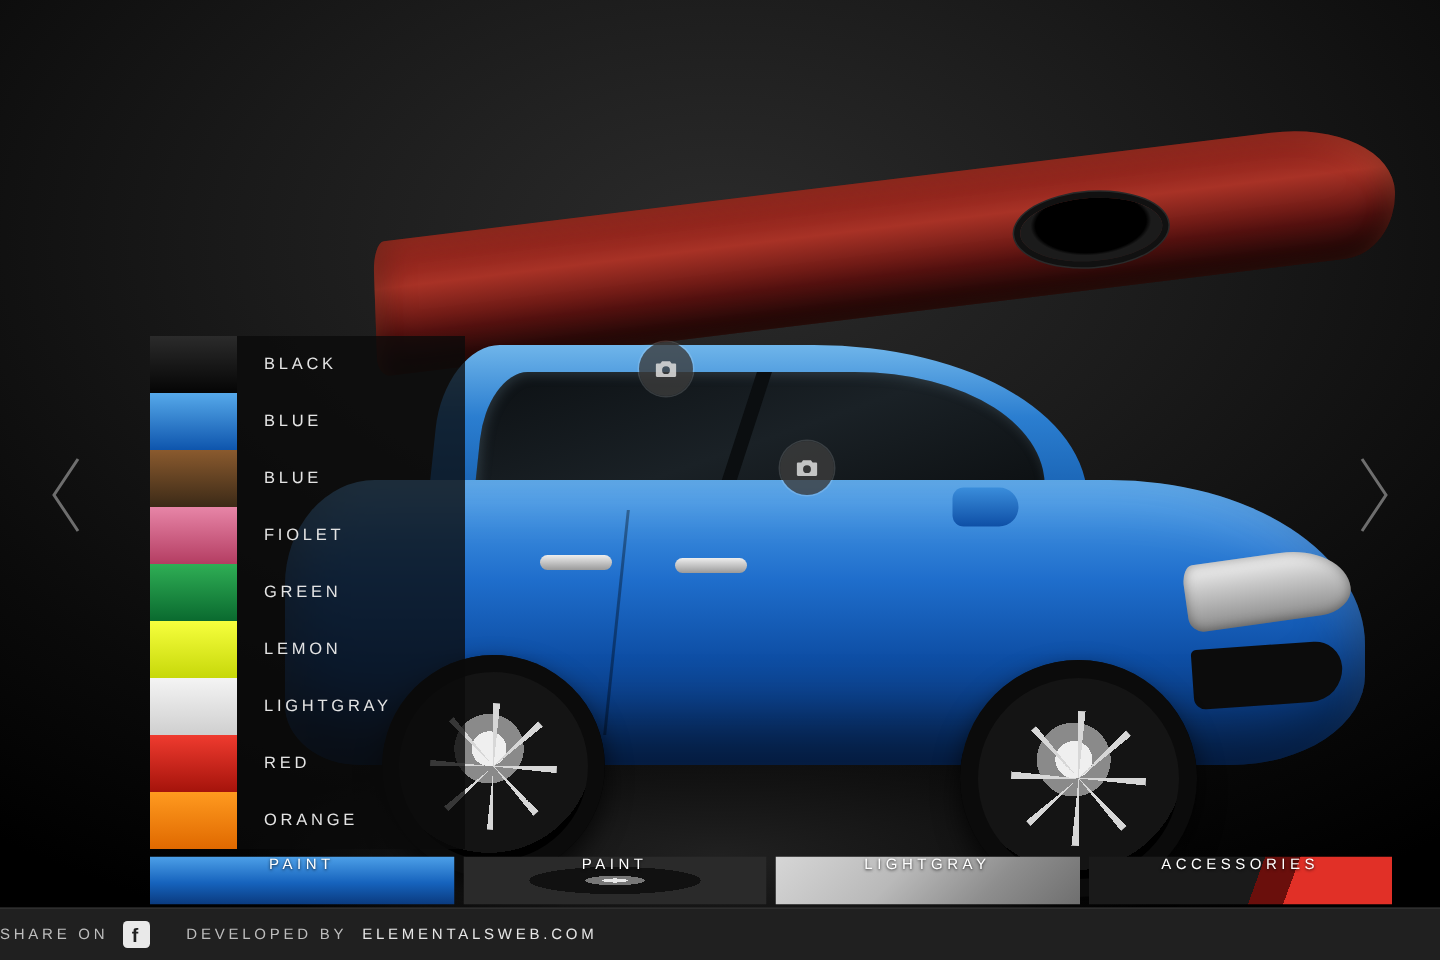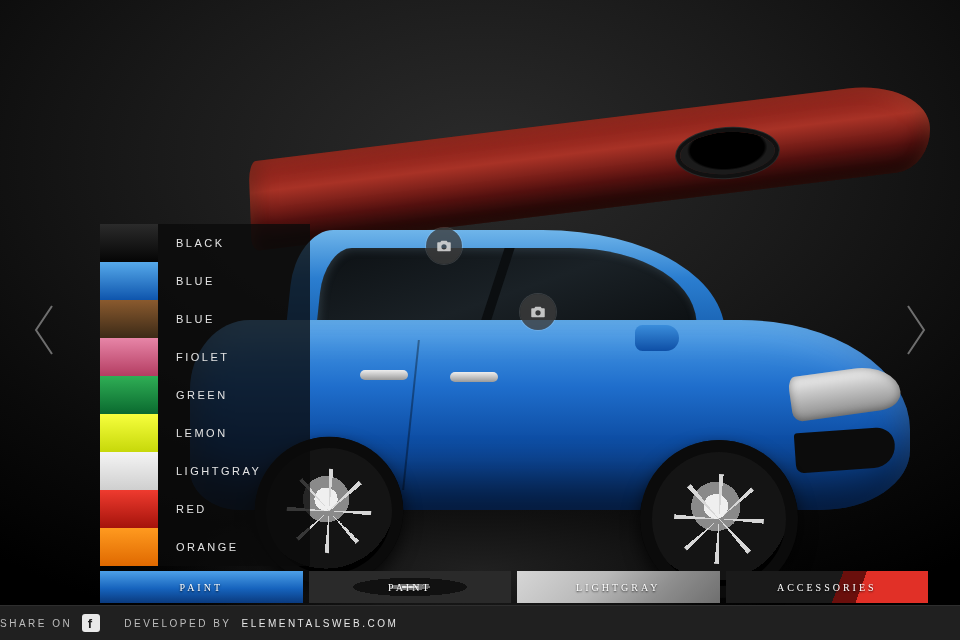--- a/index.html
+++ b/index.html
@@ -179,27 +179,26 @@
     position: absolute;
     left: 100px; right: 32px; top: 571px;
     height: 32px;
     display: flex;
     gap: 6px;
   }
   .tab {
     flex: 1;
     height: 32px;
     position: relative;
-    display: flex; align-items: center; justify-content: center;
+    display: flex; align-items: flex-start; justify-content: center;
     font-size: 10px;
     letter-spacing: 3px;
     color: #fff;
     cursor: pointer;
     overflow: hidden;
-    font-family: Liberation Serif, serif;
   }
   .tab .tab-bg { position: absolute; inset: 0; }
   .tab span.label { position: relative; z-index: 2; text-shadow: 0 1px 2px rgba(0,0,0,0.8); }
   .tab-paint .tab-bg { background: linear-gradient(180deg,#4da0e8 0%, #1663bd 55%, #0a3a7e 100%); }
   .tab-wheels .tab-bg { background: radial-gradient(ellipse at 50% 50%, #e8e8e8 0 6%, #777 6% 14%, #111 14% 40%, #2a2a2a 40% 100%); }
   .tab-interior .tab-bg { background: linear-gradient(135deg,#d6d6d6 0%, #b9b9b9 40%, #8e8e8e 70%, #6f6f6f 100%); }
   .tab-accessories .tab-bg { background: linear-gradient(110deg,#1a1a1a 0 55%, #6a0f0c 55% 66%, #e13027 66% 100%); }
 
   
   .footer {

